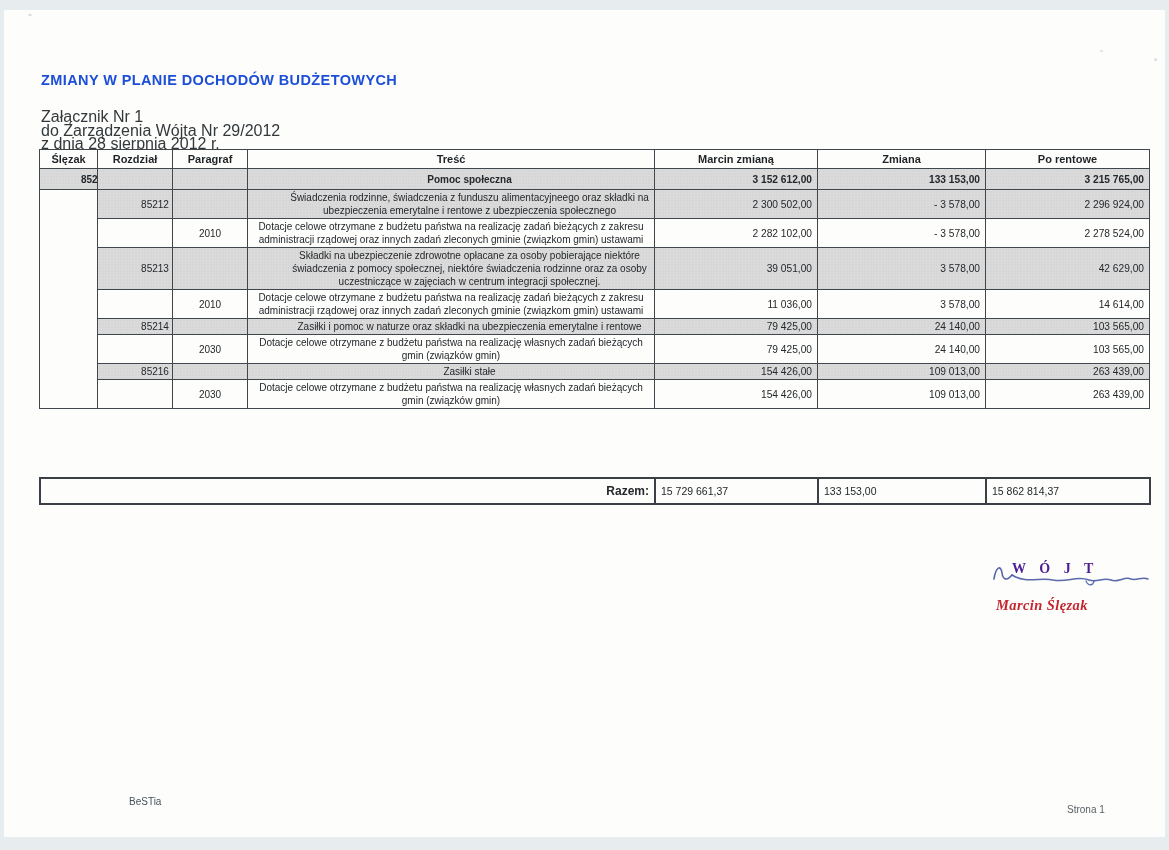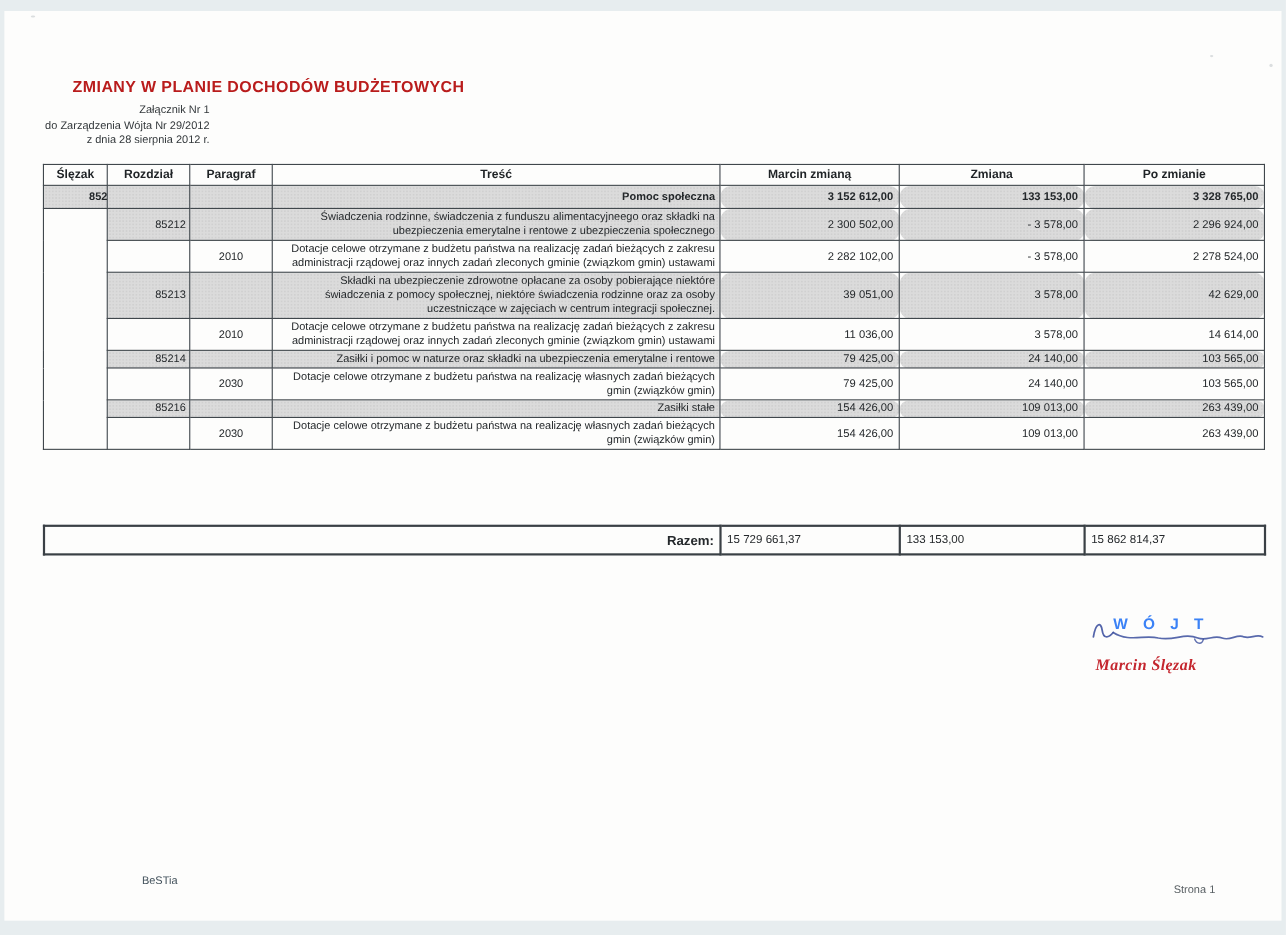--- a/index.html
+++ b/index.html
@@ -10,41 +10,41 @@
     font-family:"Liberation Sans", sans-serif;
   }
   .page {
     position:absolute; left:4px; right:4px; top:10px; bottom:13px;
     background:#fdfdfc;
   }
   .speck { position:absolute; background:#9aa4a8; border-radius:50%; opacity:.35; }
 
   .doc-title {
     position:absolute; left:37px; top:62px;
-    font-size:14.5px; font-weight:bold; color:#b91c1c; letter-spacing:.4px;margin-left:25px;
+    font-size:14.5px; font-weight:bold; color:#1d4ed8; letter-spacing:.4px;
   }
   .doc-subtitles {
-    position:absolute; left:37px; top:84px;
-    font-size:10px; color:#33383b; line-height:13.5px;text-align:right;
+    position:absolute; left:37px; top:100px;
+    font-size:16px; color:#33383b; line-height:13.5px;
   }
 
   
   table.budget {
     position:absolute; left:35px; top:139px; width:1110px;
     border-collapse:collapse; table-layout:fixed;
     font-size:10px; color:#24282b;
     border:1.5px solid #2f3438;
   }
   table.budget th, table.budget td { border:1px solid #40474c; }
   table.budget th {
     font-size:11px; font-weight:bold; padding:3px 2px; background:#fdfdfc; color:#1f2326;
   }
   td.c { text-align:center; vertical-align:middle; font-size:10px; }
-  td.t { text-align:right; vertical-align:middle; padding:1px 4px; line-height:1.3; }
-  td.n { text-align:right; vertical-align:middle; padding:1px 5px; font-size:10.2px;border-radius:10px; }
+  td.t { text-align:center; vertical-align:middle; padding:1px 4px; line-height:1.3; }
+  td.n { text-align:right; vertical-align:middle; padding:1px 5px; font-size:10.2px; }
   tr.shaded td {
     background-color:#dbdbdb;
     background-image:radial-gradient(#c6c6c6 24%, rgba(0,0,0,0) 26%);
     background-size:3px 3px;
     padding-left:41px;
   }
   tr.shaded td.merged { background-color:#fdfdfc; background-image:none; }
   tr.boldrow td { font-weight:bold; }
   tr.r1 { height:21px; }
 
@@ -55,22 +55,22 @@
     font-size:10.5px; color:#24282b;
   }
   table.razem td { border:2px solid #3a4045; padding:5px 5px; background:#fdfdfc; }
   td.razem-label { text-align:right; font-weight:bold; font-size:12px; padding-right:10px; }
   td.razem-n { font-size:10.5px; }
 
   
   .signature { position:absolute; left:992px; top:549px; width:175px; }
   .stamp-line { position:relative; height:22px; }
   .stamp-text {
-    font-family:Liberation Sans, sans-serif; font-weight:bold;
-    color:#3b82f6; font-size:14px; letter-spacing:5px; padding-left:16px;
+    font-family:Liberation Serif, serif; font-weight:bold;
+    color:#4c1d95; font-size:14px; letter-spacing:5px; padding-left:16px;
   }
   .ink { position:absolute; left:-6px; top:-3px; pointer-events:none; }
   .sig-name {
     margin-top:16px;
     font-family:"Liberation Serif", serif; font-style:italic; font-weight:bold;
     color:#c4262e; font-size:14.5px; letter-spacing:.4px;
   }
 
   .footer-left  { position:absolute; left:85px;  top:786px; font-size:10px; color:#43525c;padding-left:40px; }
   .footer-right { position:absolute; left:1063px; top:774px; font-size:10px; color:#585f63;margin-top:20px; }
@@ -99,32 +99,32 @@
         <col style="width:164px">
     </colgroup>
     <thead>
       <tr>
         <th>Ślęzak</th>
         <th>Rozdział</th>
         <th>Paragraf</th>
         <th>Treść</th>
         <th>Marcin zmianą</th>
         <th>Zmiana</th>
-        <th>Po zmianie</th>
+        <th>Po rentowe</th>
       </tr>
     </thead>
     <tbody>
       <tr class="shaded boldrow r1">
         <td class="c">852</td>
         <td class="c"></td>
         <td class="c"></td>
         <td class="t">Pomoc społeczna</td>
         <td class="n">3 152 612,00</td>
         <td class="n">133 153,00</td>
-        <td class="n">3 328 765,00</td>
+        <td class="n">3 215 765,00</td>
       </tr>
       <tr class="shaded">
         <td class="c merged" rowspan="8"></td>
         <td class="c">85212</td>
         <td class="c"></td>
         <td class="t">Świadczenia rodzinne, świadczenia z funduszu alimentacyjneego oraz składki na ubezpieczenia emerytalne i rentowe z ubezpieczenia społecznego</td>
         <td class="n">2 300 502,00</td>
         <td class="n">- 3 578,00</td>
         <td class="n">2 296 924,00</td>
       </tr>

